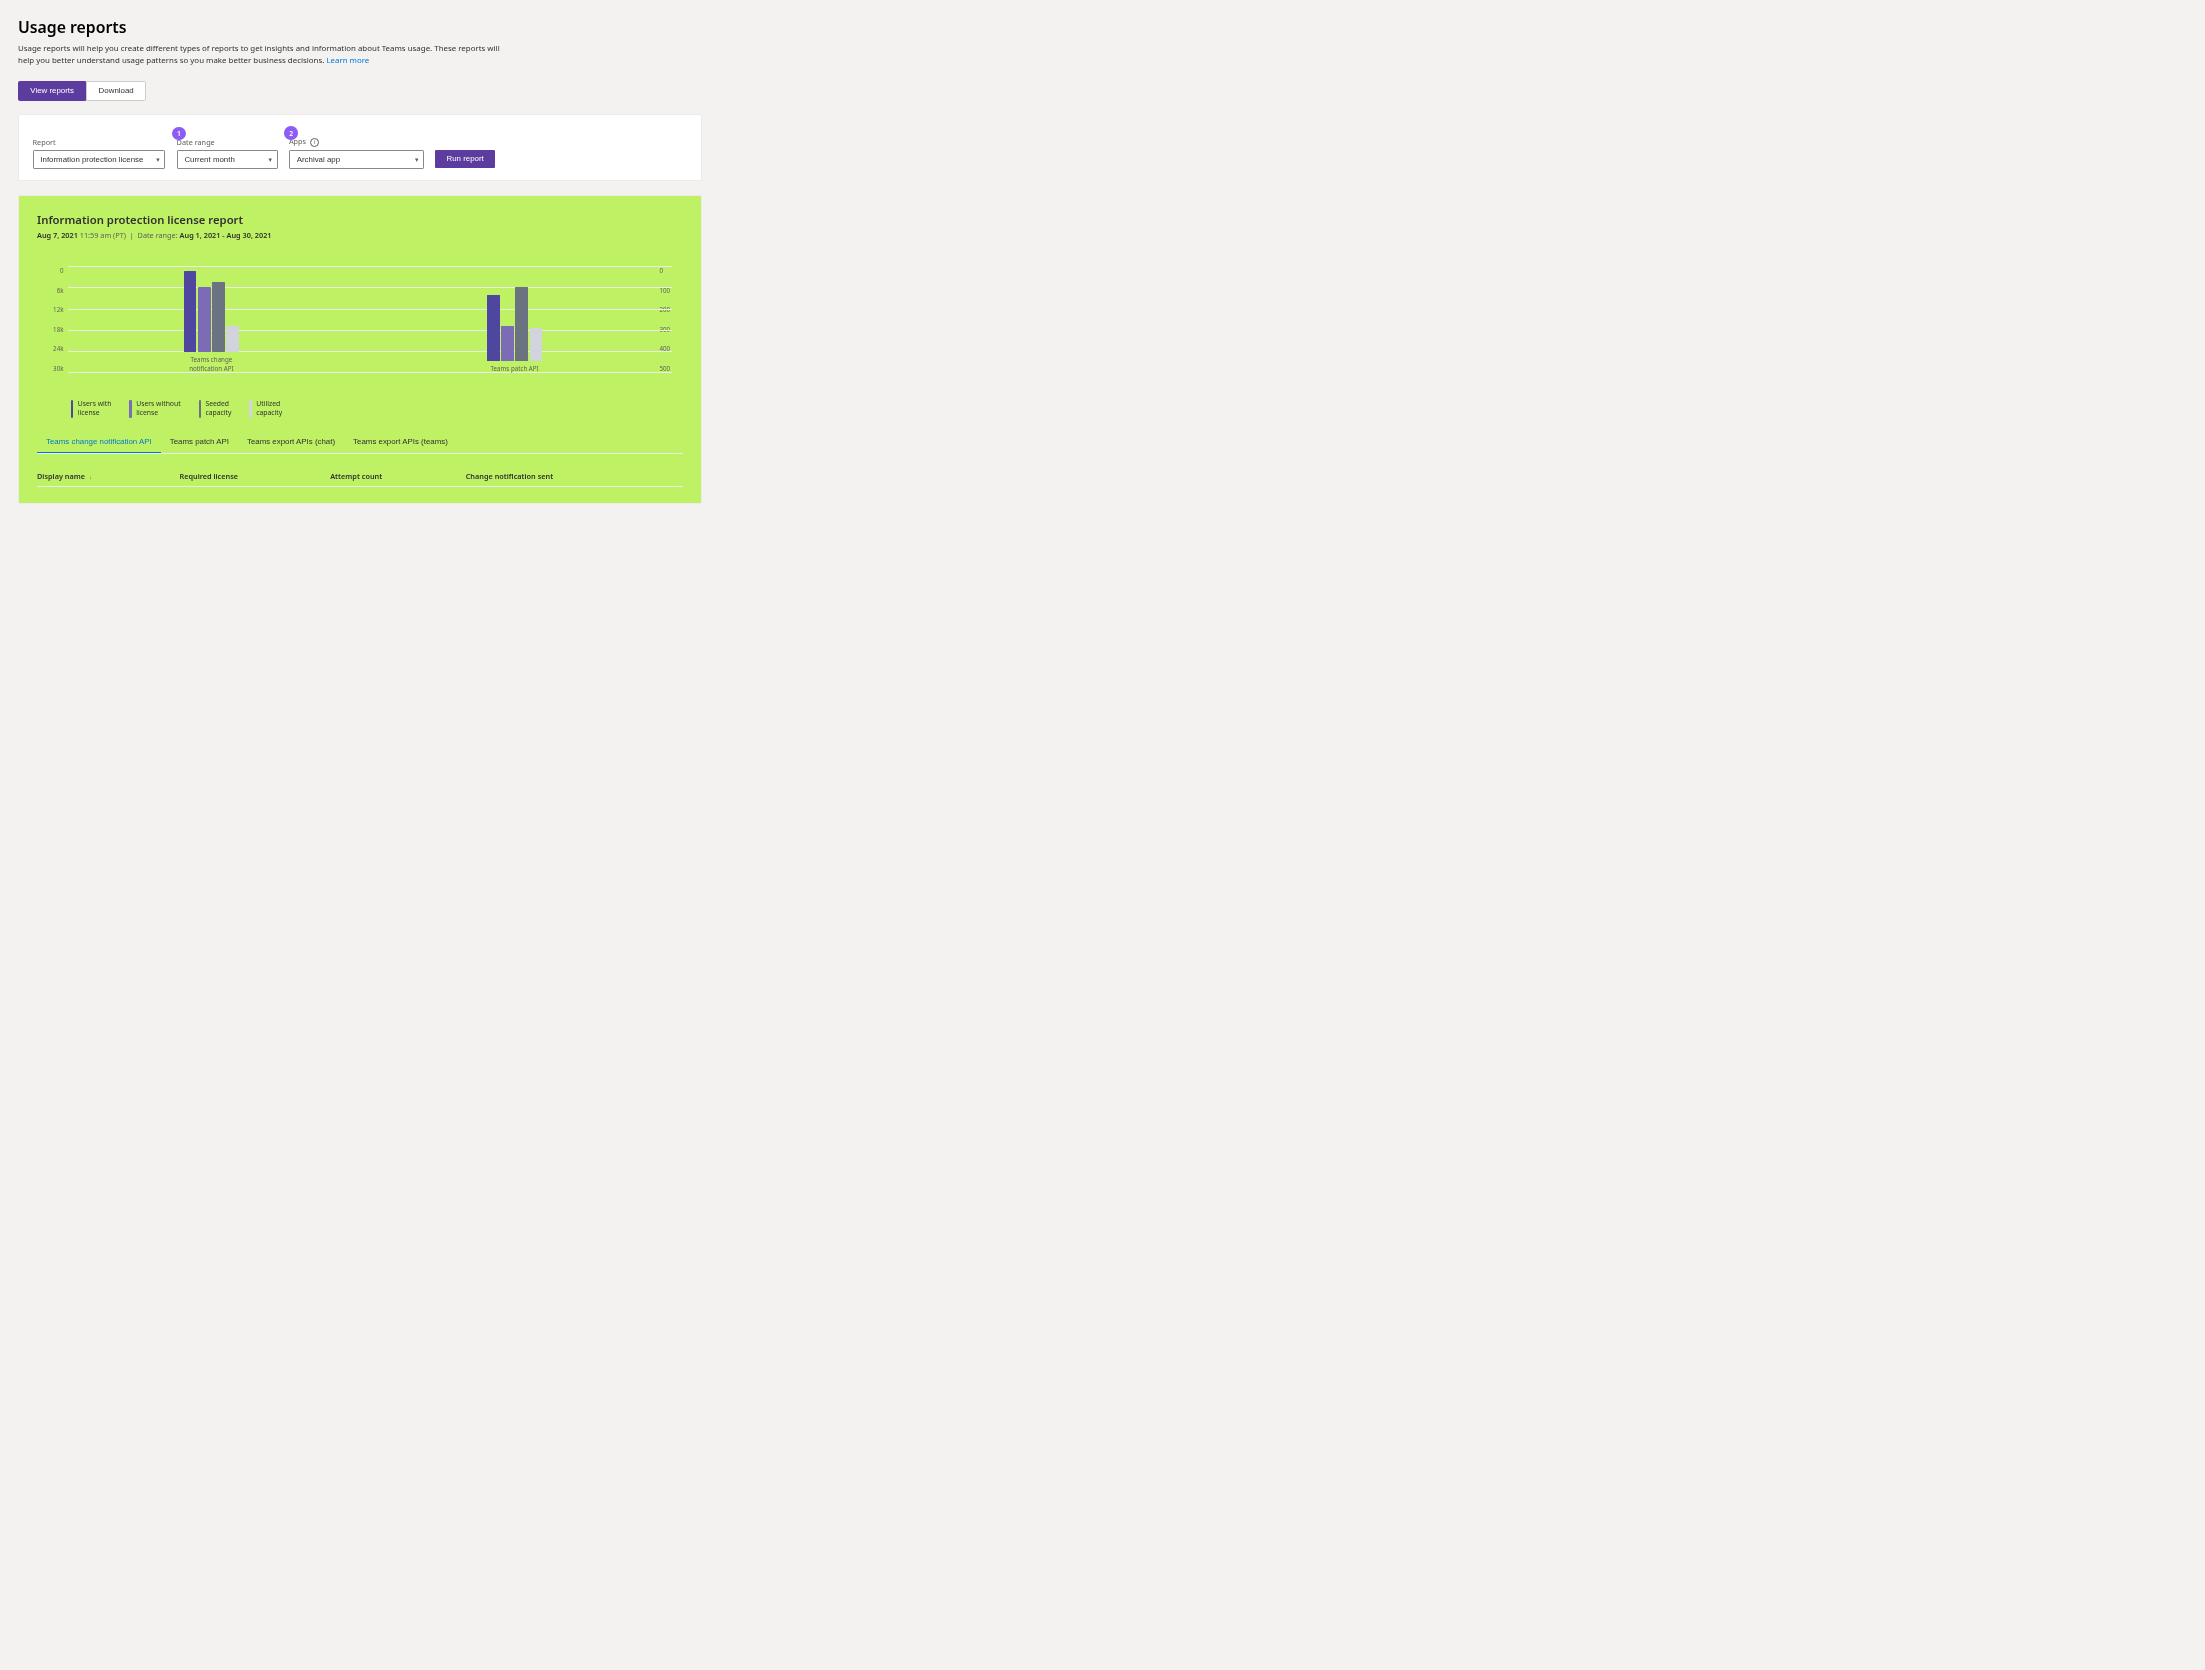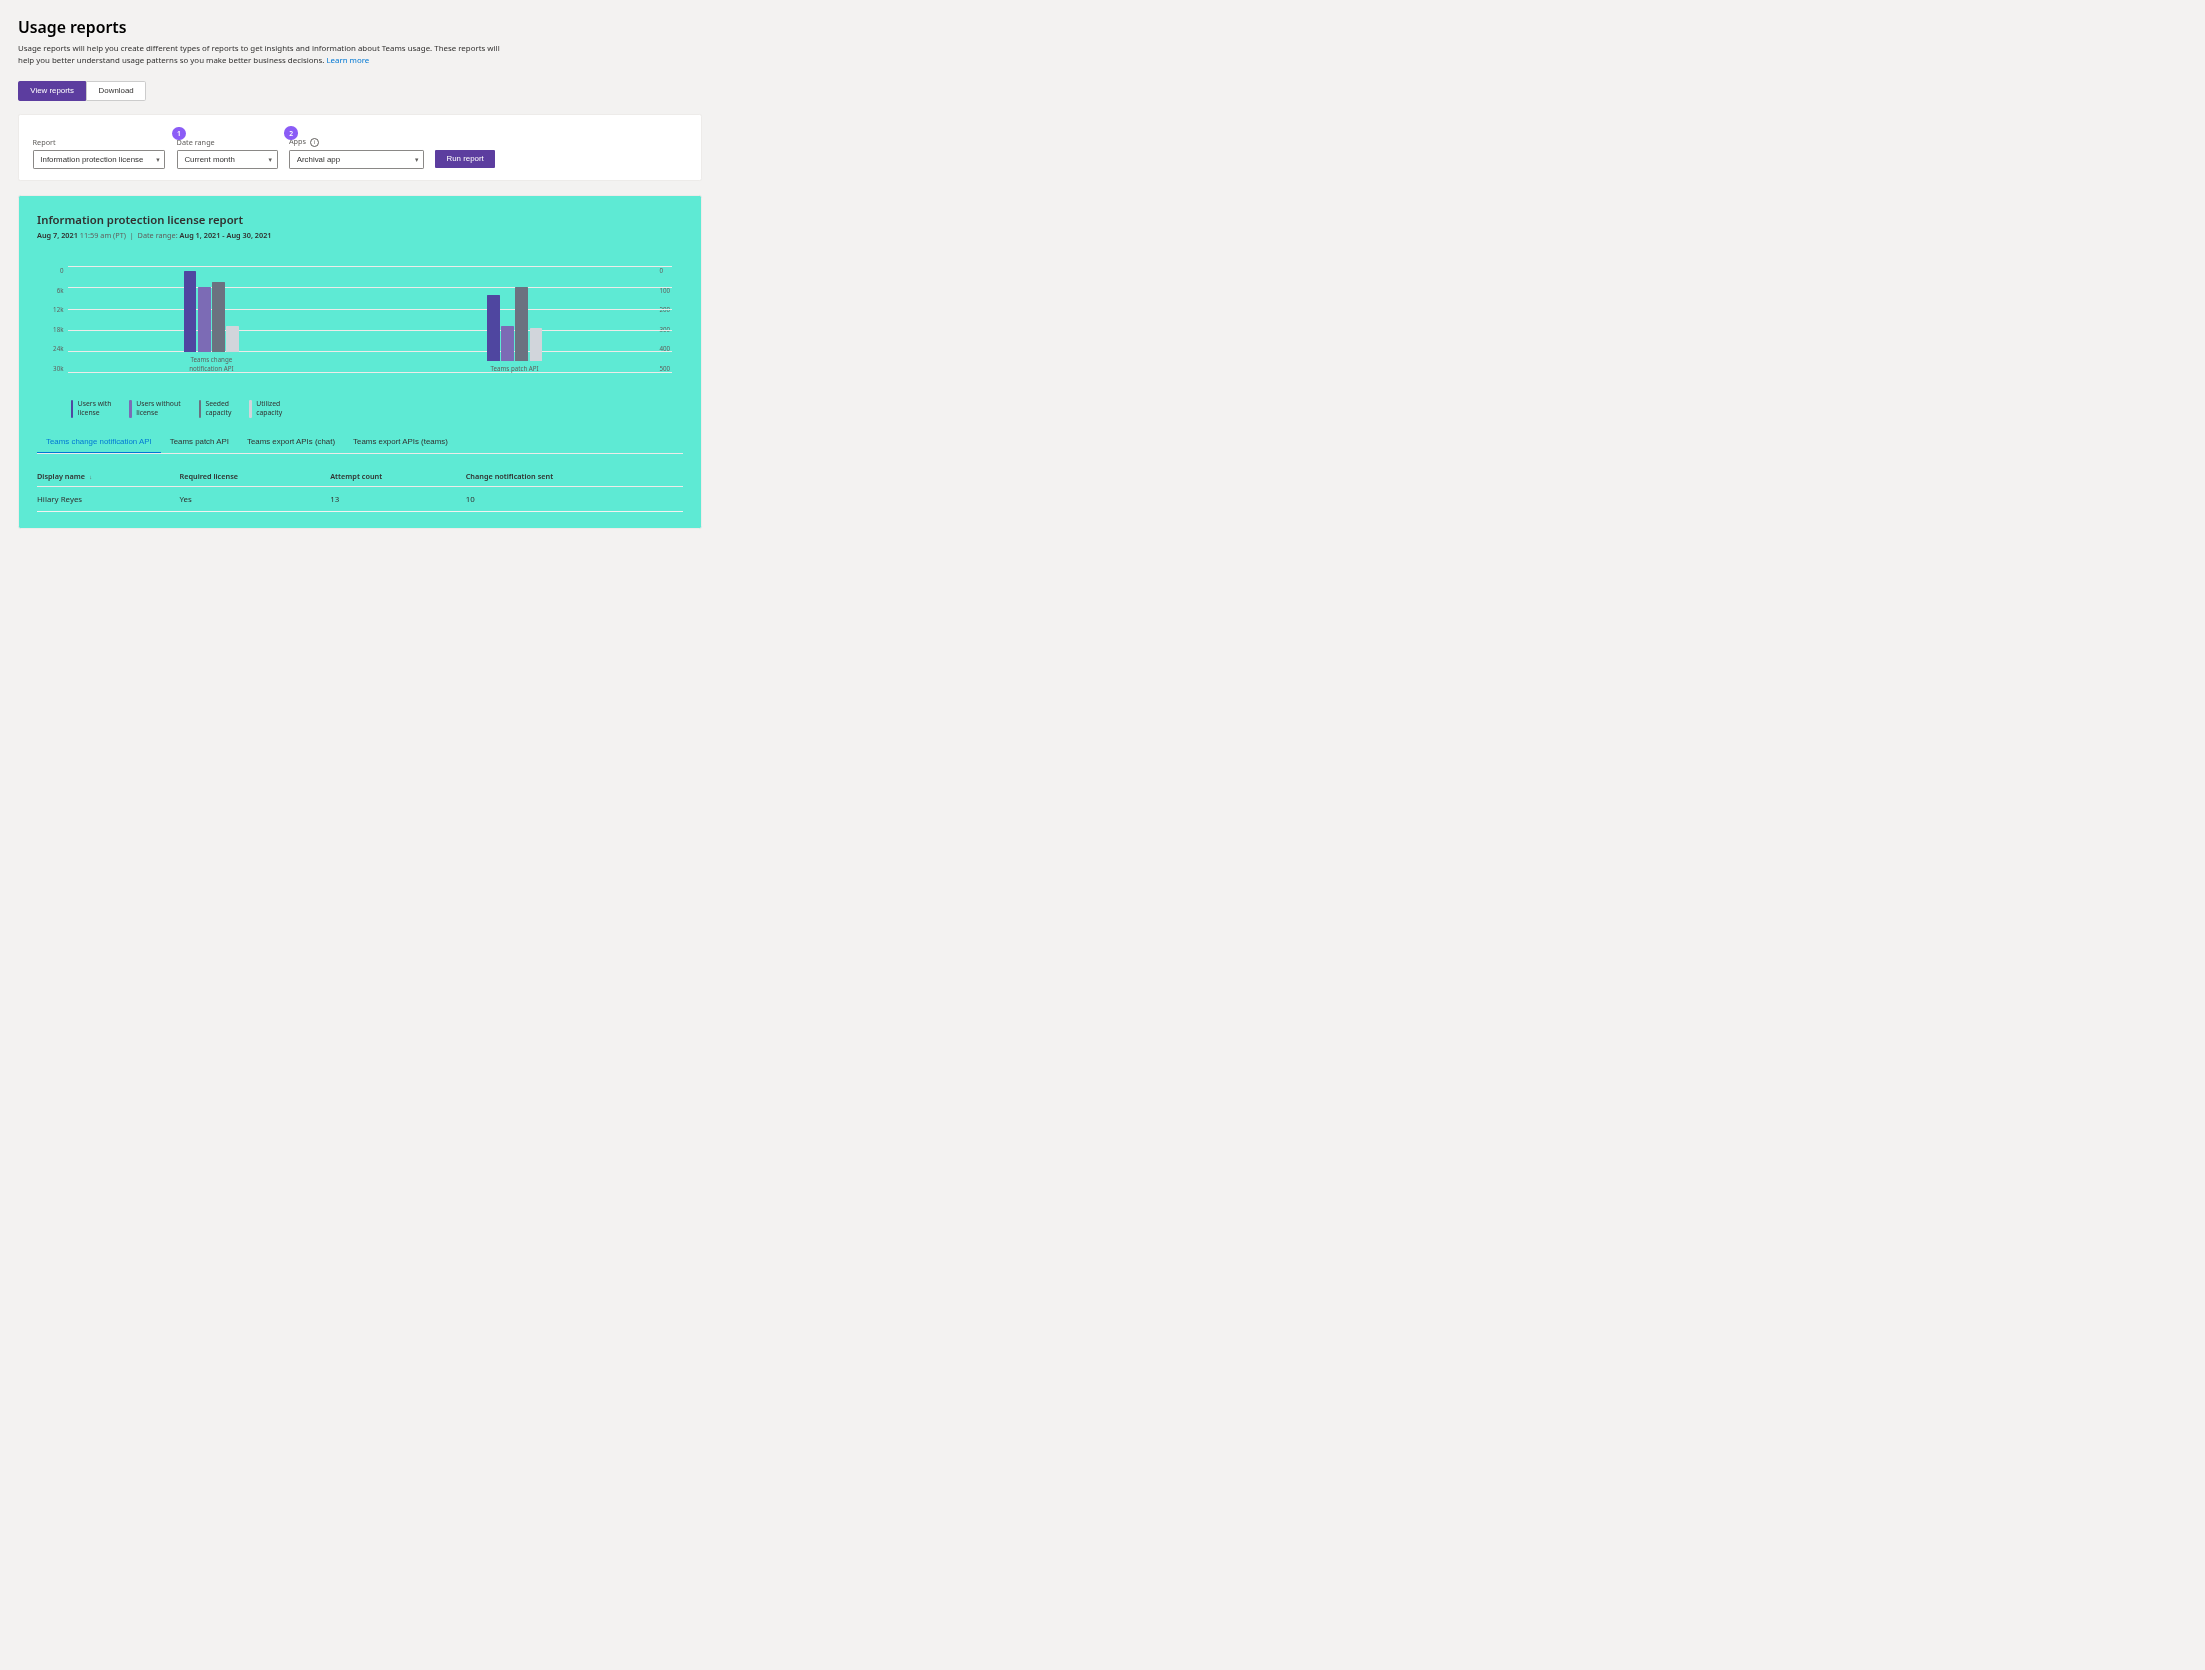--- a/index.html
+++ b/index.html
@@ -139,21 +139,21 @@
       width: 9px;
       height: 9px;
       border: 0.6px solid #605e5c;
       border-radius: 50%;
       font-size: 5.6px;
       color: #605e5c;
       margin-left: 2.3px;
       cursor: help;
     }
     .report-card {
-      background: #5eead4;
+      background: #bef264;
       border: 0.6px solid #edebe9;
       border-radius: 2.3px;
       padding: 15.8px 18px;
     }
     .report-title {
       font-size: 11.3px;
       font-weight: 600;
       margin-bottom: 3.4px;
     }
     .report-meta {
@@ -462,24 +462,18 @@
           <th>
             <span>Display name</span>
             <span class="sort-icon">↓</span>
           </th>
           <th>Required license</th>
           <th>Attempt count</th>
           <th>Change notification sent</th>
         </tr>
       </thead>
       <tbody>
-        <tr>
-          <td>Hilary Reyes</td>
-          <td>Yes</td>
-          <td>13</td>
-          <td>10</td>
-        </tr>
       </tbody>
     </table>
 
   </div>
 </div>
 
 
 </body></html>

